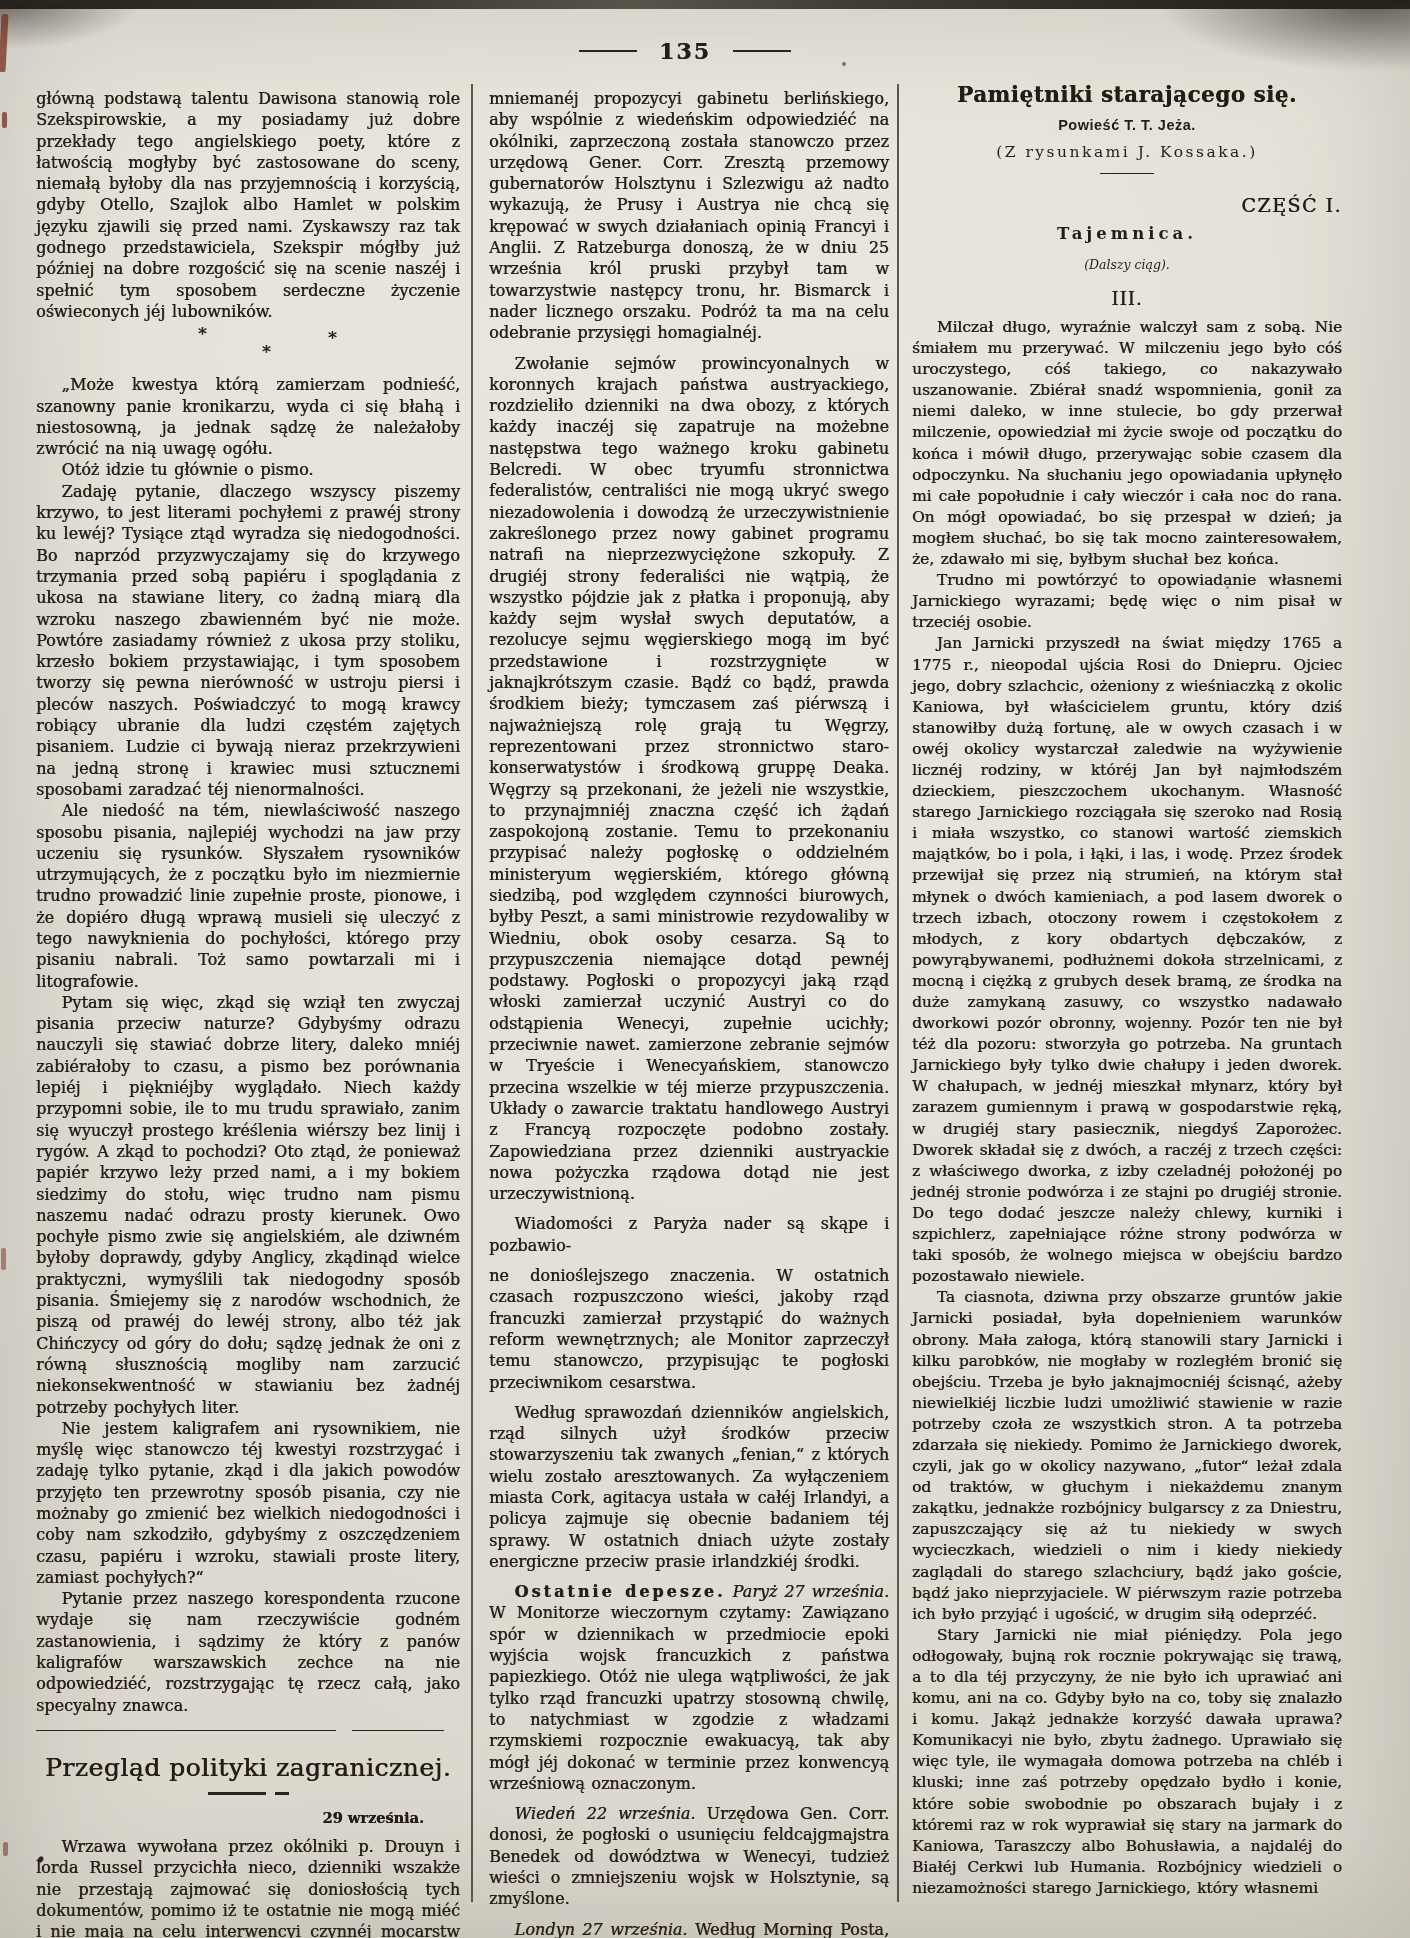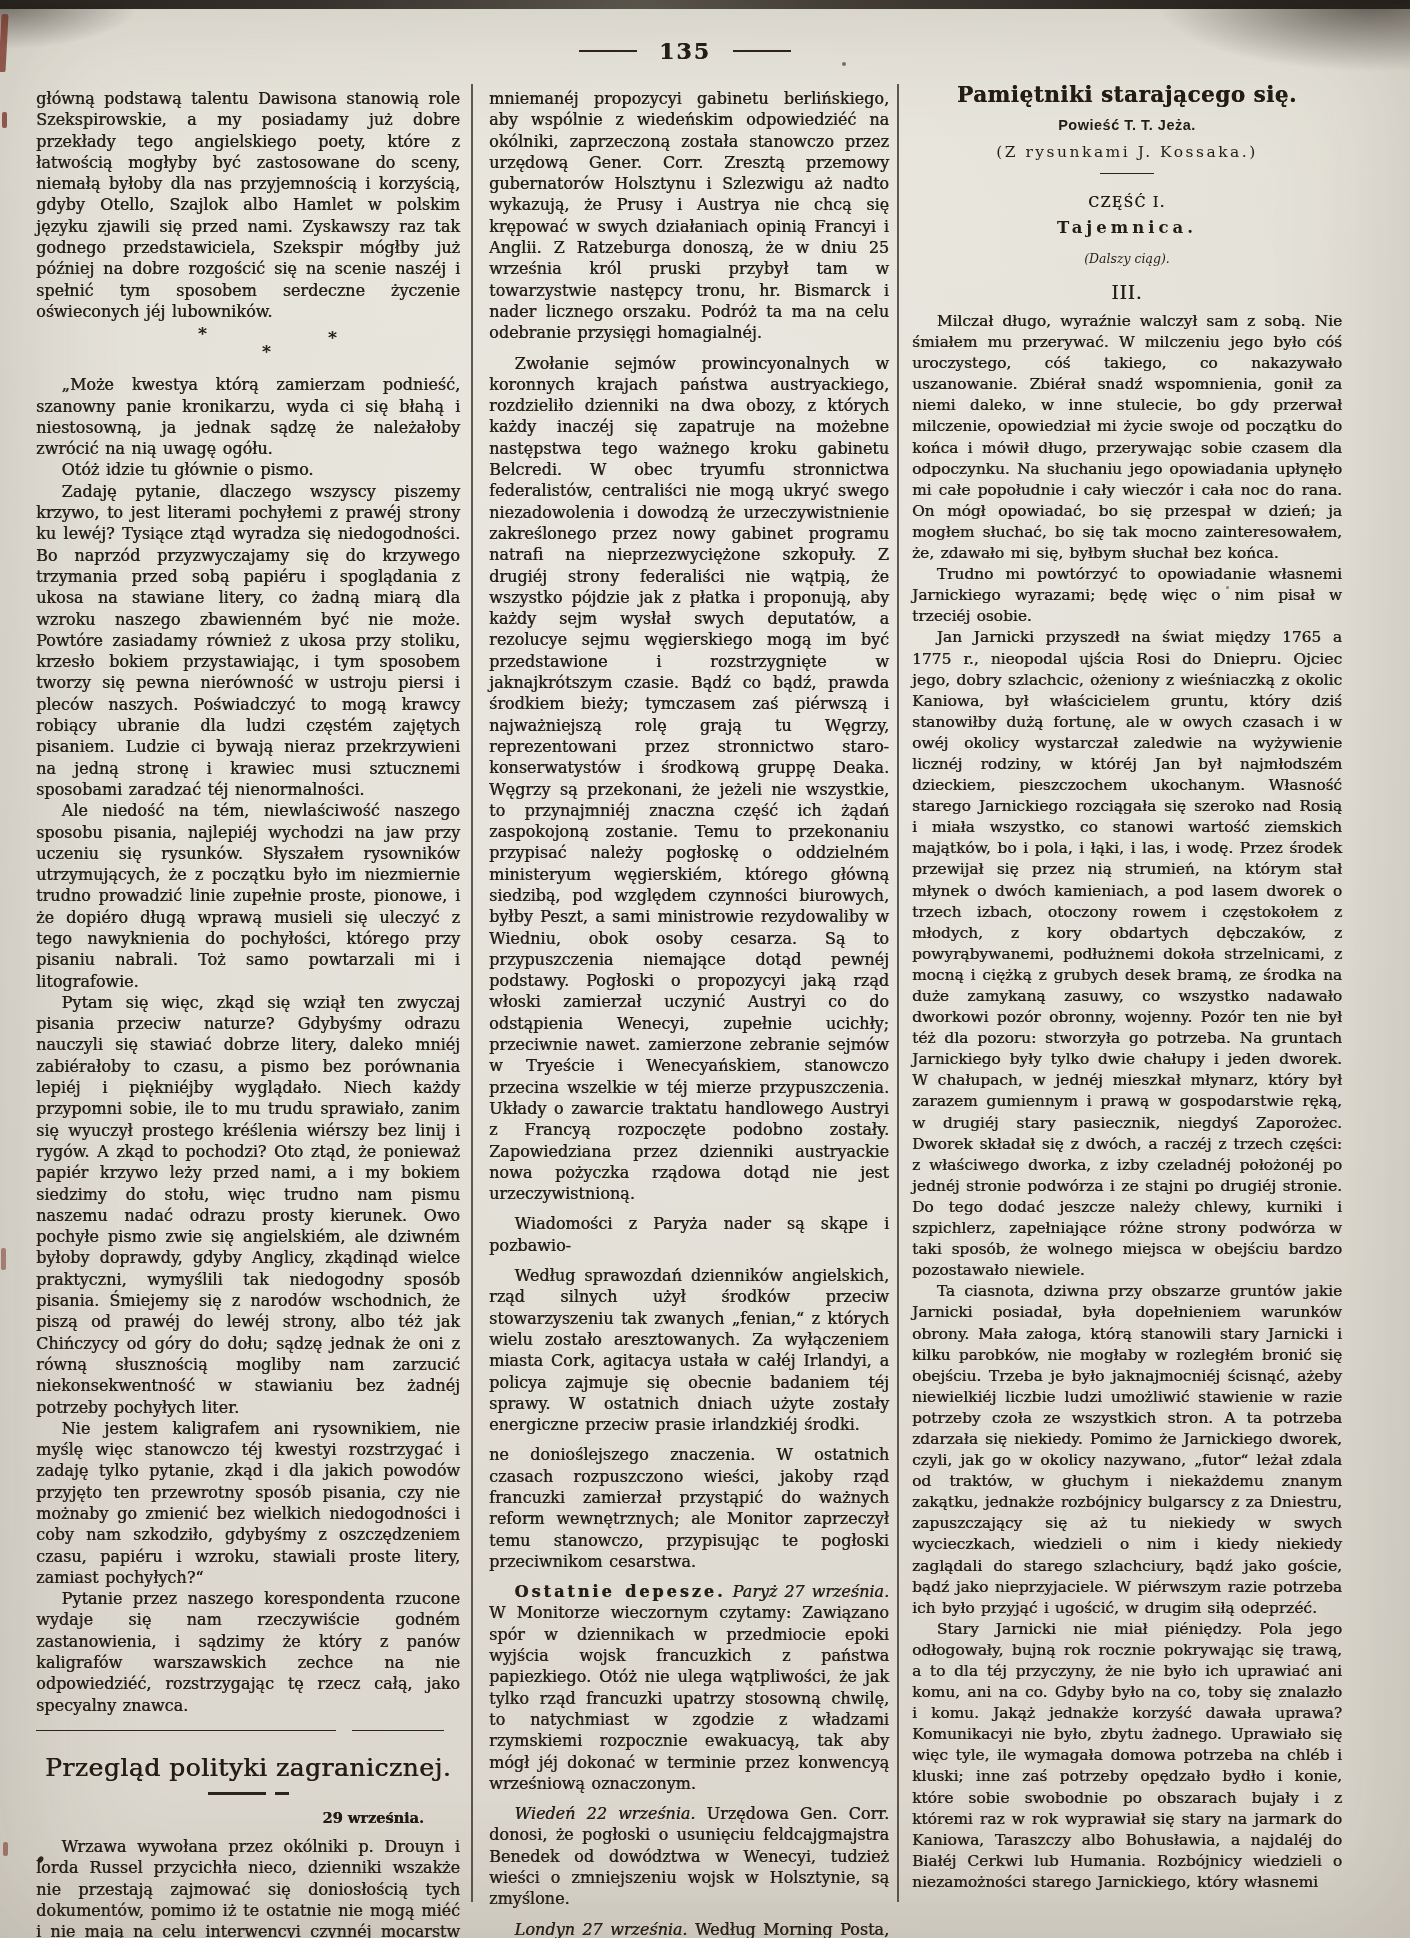--- a/index.html
+++ b/index.html
@@ -74,21 +74,21 @@
 
   .depesze-head { font-weight:bold; letter-spacing:3px; }
   .tg-lead { font-style:italic; }
 
   .c3-title { font-size:21.5px; font-weight:bold; text-align:center; margin:12px 0 10px;
     letter-spacing:.5px; text-shadow:.3px 0 0 currentColor; }
   .c3-byline { font-family:"Liberation Sans", sans-serif; font-size:14.5px; font-weight:bold;
     text-align:center; margin:0 0 10px; letter-spacing:.5px; }
   .c3-illus { font-size:15.5px; text-align:center; letter-spacing:2.5px; margin:0 0 12px; }
   .c3-rule { width:54px; border-top:1.6px solid #2b241c; margin:6px auto 20px; }
-  .c3-part { font-size:14px; text-align:center; margin:4px 0 8px; letter-spacing:1.5px;
+  .c3-part { font-size:19px; text-align:right; margin:4px 0 8px; letter-spacing:1.5px;
     text-shadow:.4px 0 0 currentColor; }
   .c3-chapter { font-size:16.5px; font-weight:bold; text-align:center; letter-spacing:4px;
     margin:0 0 14px; }
   .c3-cont { font-size:12.5px; font-style:italic; font-weight:normal; text-align:center; margin:0 0 16px; }
   .c3-section { font-size:18px; text-align:center; margin:0 0 8px; letter-spacing:1px;
     text-shadow:.4px 0 0 currentColor; }
   .col3 .para { font-size:15.4px; line-height:21.1px; }
 </style>
 </head>
 <body>
@@ -139,22 +139,22 @@
         <span class="hr-b"></span>
     </div>
     <div class="dateline">29 września.</div>
     <p class="para">Wrzawa wywołana przez okólniki p. Drouyn i lorda Russel przycichła nieco, dzienniki wszakże nie przestają zajmować się doniosłością tych dokumentów, pomimo iż te ostatnie nie mogą miéć i nie mają na celu interwencyi czynnéj mocarstw zachodnich. Rzecz to nader jasna, jeżeli bowiem państwa te nie uznawały za stosowne odezwać się ani w chwili wojny z Danią, ani na konferencyi wiedeńskiéj, to z jakiego tytułu mogłyby mieszać się obecnie do kwestyi, która z europejskiéj, stanowczo zamieniła się w niemiecką? Nie dziwi nas więc, iż nawet wiadomość o</p>
   </div>
 
   <div class="col col2">
     <p class="para noindent">mniemanéj propozycyi gabinetu berlińskiego, aby wspólnie z wiedeńskim odpowiedziéć na okólniki, zaprzeczoną została stanowczo przez urzędową Gener. Corr. Zresztą przemowy gubernatorów Holsztynu i Szlezwigu aż nadto wykazują, że Prusy i Austrya nie chcą się krępować w swych działaniach opinią Francyi i Anglii. Z Ratzeburga donoszą, że w dniu 25 września król pruski przybył tam w towarzystwie następcy tronu, hr. Bismarck i nader licznego orszaku. Podróż ta ma na celu odebranie przysięgi homagialnéj.</p>
     <p class="para gap-top">Zwołanie sejmów prowincyonalnych w koronnych krajach państwa austryackiego, rozdzieliło dzienniki na dwa obozy, z których każdy inaczéj się zapatruje na możebne następstwa tego ważnego kroku gabinetu Belcredi. W obec tryumfu stronnictwa federalistów, centraliści nie mogą ukryć swego niezadowolenia i dowodzą że urzeczywistnienie zakreślonego przez nowy gabinet programu natrafi na nieprzezwyciężone szkopuły. Z drugiéj strony federaliści nie wątpią, że wszystko pójdzie jak z płatka i proponują, aby każdy sejm wysłał swych deputatów, a rezolucye sejmu węgierskiego mogą im być przedstawione i rozstrzygnięte w jaknajkrótszym czasie. Bądź co bądź, prawda środkiem bieży; tymczasem zaś piérwszą i najważniejszą rolę grają tu Węgrzy, reprezentowani przez stronnictwo staro-konserwatystów i środkową gruppę Deaka. Węgrzy są przekonani, że jeżeli nie wszystkie, to przynajmniéj znaczna część ich żądań zaspokojoną zostanie. Temu to przekonaniu przypisać należy pogłoskę o oddzielném ministeryum węgierskiém, którego główną siedzibą, pod względem czynności biurowych, byłby Peszt, a sami ministrowie rezydowaliby w Wiedniu, obok osoby cesarza. Są to przypuszczenia niemające dotąd pewnéj podstawy. Pogłoski o propozycyi jaką rząd włoski zamierzał uczynić Austryi co do odstąpienia Wenecyi, zupełnie ucichły; przeciwnie nawet. zamierzone zebranie sejmów w Tryeście i Wenecyańskiem, stanowczo przecina wszelkie w téj mierze przypuszczenia. Układy o zawarcie traktatu handlowego Austryi z Francyą rozpoczęte podobno zostały. Zapowiedziana przez dzienniki austryackie nowa pożyczka rządowa dotąd nie jest urzeczywistnioną.</p>
     <p class="para gap-top">Wiadomości z Paryża nader są skąpe i pozbawio-</p>
+    <p class="para noindent gap-top">ne donioślejszego znaczenia. W ostatnich czasach rozpuszczono wieści, jakoby rząd francuzki zamierzał przystąpić do ważnych reform wewnętrznych; ale Monitor zaprzeczył temu stanowczo, przypisując te pogłoski przeciwnikom cesarstwa.</p>
     <p class="para gap-top">Według sprawozdań dzienników angielskich, rząd silnych użył środków przeciw stowarzyszeniu tak zwanych „fenian,“ z których wielu zostało aresztowanych. Za wyłączeniem miasta Cork, agitacya ustała w całéj Irlandyi, a policya zajmuje się obecnie badaniem téj sprawy. W ostatnich dniach użyte zostały energiczne przeciw prasie irlandzkiéj środki.</p>
-    <p class="para noindent gap-top">ne donioślejszego znaczenia. W ostatnich czasach rozpuszczono wieści, jakoby rząd francuzki zamierzał przystąpić do ważnych reform wewnętrznych; ale Monitor zaprzeczył temu stanowczo, przypisując te pogłoski przeciwnikom cesarstwa.</p>
     <p class="para gap-top"><span class="depesze-head">Ostatnie depesze.</span> <span class="tg-lead">Paryż 27 września.</span> <span>W Monitorze wieczornym czytamy: Zawiązano spór w dziennikach w przedmiocie epoki wyjścia wojsk francuzkich z państwa papiezkiego. Otóż nie ulega wątpliwości, że jak tylko rząd francuzki upatrzy stosowną chwilę, to natychmiast w zgodzie z władzami rzymskiemi rozpocznie ewakuacyą, tak aby mógł jéj dokonać w terminie przez konwencyą wrześniową oznaczonym.</span></p>
     <p class="para gap-top"><span class="tg-lead">Wiedeń 22 września.</span> <span>Urzędowa Gen. Corr. donosi, że pogłoski o usunięciu feldcajgmajstra Benedek od dowództwa w Wenecyi, tudzież wieści o zmniejszeniu wojsk w Holsztynie, są zmyślone.</span></p>
     <p class="para gap-top"><span class="tg-lead">Londyn 27 września.</span> <span>Według Morning Posta, Francya i Włochy jaknajsumienniéj trzymać się będą warunków konwencyi wrześniowéj i w skutek tego wkrótce zacznie się stopniowe zmniejszanie załogi francuzkiéj w Rzymie.</span></p>
 
   </div>
 
   <div class="col col3">
     <div class="c3-title">Pamiętniki starającego się.</div>
     <div class="c3-byline">Powieść T. T. Jeża.</div>
     <div class="c3-illus">(Z rysunkami J. Kossaka.)</div>

